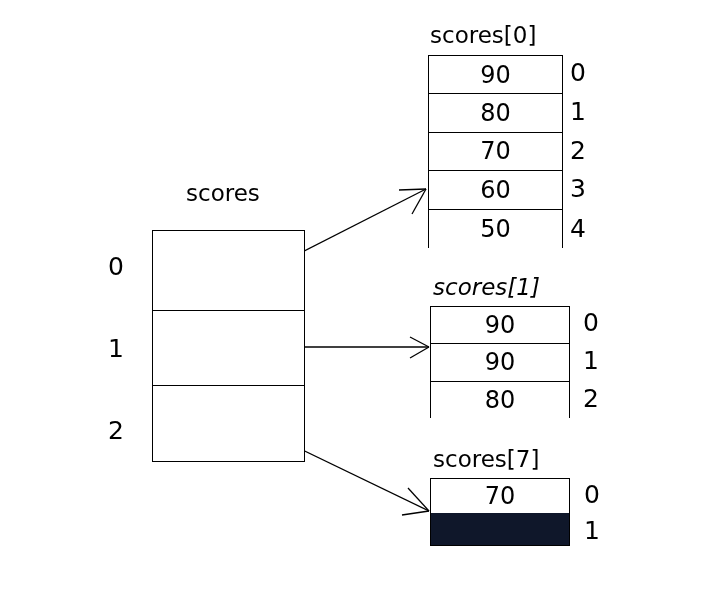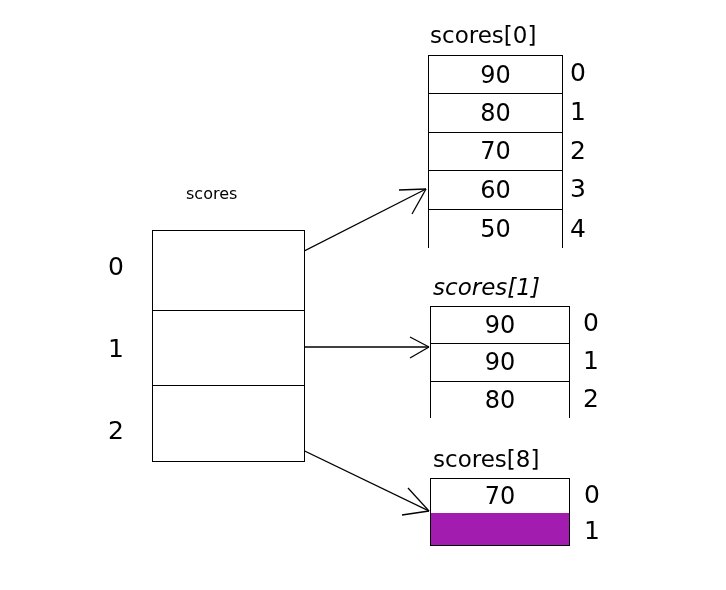--- a/index.html
+++ b/index.html
@@ -22,21 +22,21 @@
     left: 0;
     top: 0;
     width: 726px;
     height: 590px;
     pointer-events: none;
   }
 
   
   .array-title {
     position: absolute;
-    font-size: 16px;
+    font-size: 23px;
     line-height: 23px;
     white-space: nowrap;
     color: #000;
   }
   #scores-title {
     left: 186px;
     top: 182px;
   }
   #scores-box {
     position: absolute;
@@ -69,21 +69,21 @@
   .sub-title {
     position: absolute;
     font-size: 23px;
     line-height: 23px;
     white-space: nowrap;
   }
   .sub-box {
     position: absolute;
     box-sizing: border-box;
     border: 1.3px solid #000;
-    background: #a21caf;
+    background: #0f172a;
   }
   .sub-cell {
     box-sizing: border-box;
     width: 100%;
     border-bottom: 1.3px solid #000;
     display: flex;
     align-items: center;
     justify-content: center;
     font-size: 24px;
     color: #000;
@@ -168,20 +168,20 @@
   <div class="sub-title" id="sub1-title">scores[1]</div>
   <div class="sub-box" id="sub1-box">
     <div class="sub-cell">90</div>
     <div class="sub-cell">90</div>
     <div class="sub-cell">80</div>
   </div>
   <div class="sub-index" style="left:583px; top:310px;">0</div>
   <div class="sub-index" style="left:583px; top:348px;">1</div>
   <div class="sub-index" style="left:583px; top:386px;">2</div>
 
-  <div class="sub-title" id="sub2-title">scores[8]</div>
+  <div class="sub-title" id="sub2-title">scores[7]</div>
   <div class="sub-box" id="sub2-box">
     <div class="sub-cell">70</div>
   </div>
   <div class="sub-index" style="left:584px; top:482px;">0</div>
   <div class="sub-index" style="left:584px; top:518px;">1</div>
 
 </div>
 
 </body></html>

